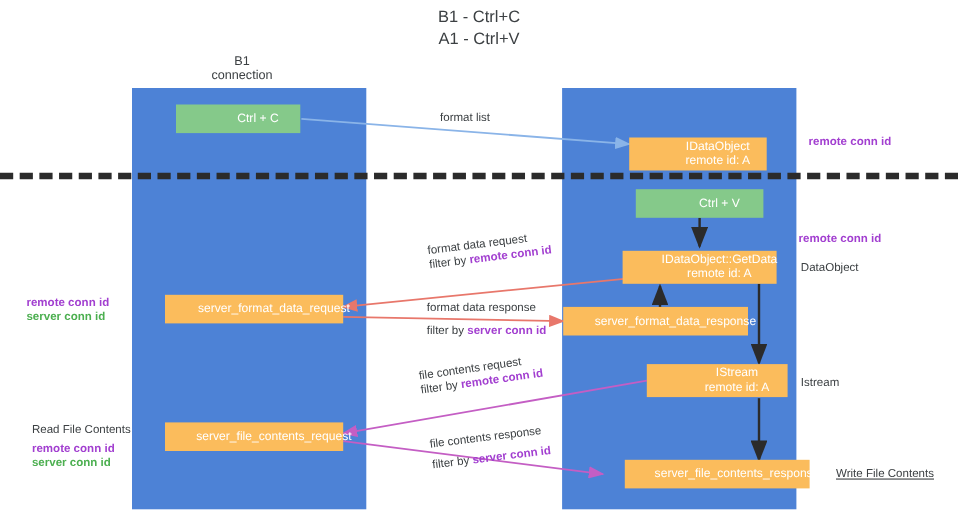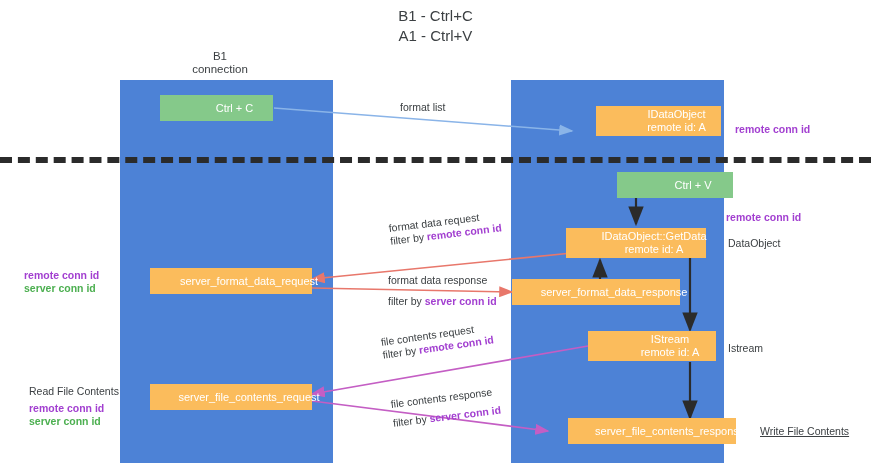--- a/index.html
+++ b/index.html
@@ -86,26 +86,26 @@
 
     <path d="M690 362 L690 418" stroke="#2b2b2b" stroke-width="2.2" fill="none" marker-end="url(#ahDark)"></path>
   </svg>
 
   <div class="dash"></div>
 
   <div class="node green" style="left:160px;top:95px;width:113px;height:26px;">
     <span>Ctrl + C</span>
   </div>
 
-  <div class="node orange" style="left:572px;top:106px;width:125px;height:30px;margin-left:24px;">
+  <div class="node orange" style="left:572px;top:125px;width:125px;height:30px;">
     <span>IDataObject</span>
     <span>remote id: A</span>
   </div>
 
-  <div class="node green" style="left:578px;top:172px;width:116px;height:26px;margin-left:39px;">
+  <div class="node green" style="left:578px;top:172px;width:116px;height:26px;">
     <span>Ctrl + V</span>
   </div>
 
   <div class="node orange" style="left:566px;top:228px;width:140px;height:30px;">
     <span>IDataObject::GetData</span>
     <span>remote id: A</span>
   </div>
 
   <div class="node orange" style="left:150px;top:268px;width:162px;height:26px;">
     <span>server_format_data_request</span>

